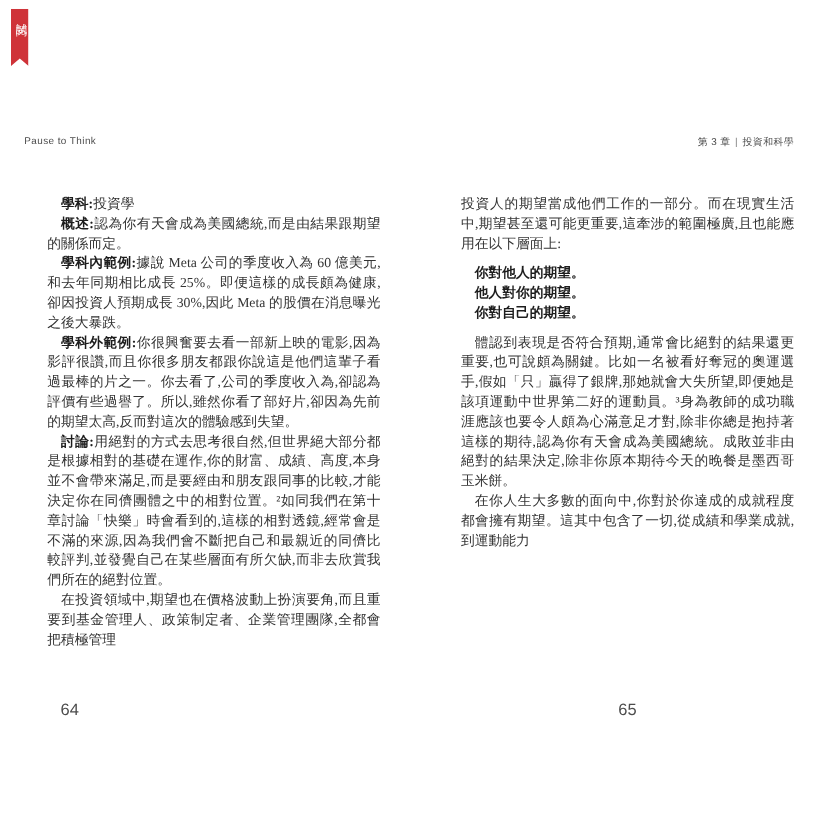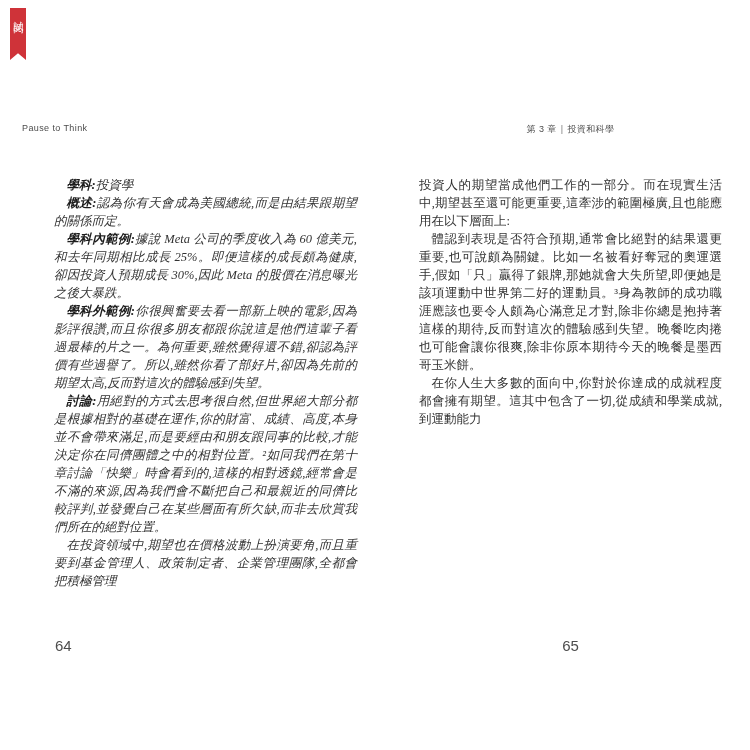--- a/index.html
+++ b/index.html
@@ -22,30 +22,30 @@
     font-family:"Liberation Sans", sans-serif;
     font-size:10px;letter-spacing:3px;padding-top:5px;line-height:16px;
   }
 
   
   .hdr{
     position:absolute;top:123px;font-family:"Liberation Sans", sans-serif;
     font-size:9px;color:#4d4d4d;letter-spacing:0.4px;
   }
   .hdr-left{left:22px;}
-  .hdr-right{left:419px;width:303px;text-align:center;}
+  .hdr-right{left:419px;width:303px;text-align:right;}
   .hdr-right .sep{margin:0 4px;color:#7a7a7a;}
 
   
   .page-col{
     position:absolute;top:176px;width:303px;
     font-size:12.5px;line-height:18px;color:#333333;
     text-align:justify;text-justify:inter-ideograph;
   }
-  .page-col.left{left:54px;font-style:italic;}
+  .page-col.left{left:43px;}
   .page-col.right{left:419px;}
   .page-col p{margin:0;text-indent:1em;}
   .page-col p.noindent{text-indent:0;}
   .page-col b{color:#1d1d1d;}
 
   .bullets{margin:9px 0;}
   .bullets div{font-weight:bold;color:#1d1d1d;text-indent:1em;}
 
   
   .pagenum{
@@ -68,27 +68,32 @@
     <span>Pause to Think</span>
   </div>
   <div class="hdr hdr-right">
     <span>第 3 章</span><span class="sep">|</span><span>投資和科學</span>
   </div>
 
   <div class="page-col left">
     <p><b>學科:</b><span>投資學</span></p>
     <p><b>概述:</b><span>認為你有天會成為美國總統,而是由結果跟期望的關係而定。</span></p>
     <p><b>學科內範例:</b><span>據說 Meta 公司的季度收入為 60 億美元,和去年同期相比成長 25%。即便這樣的成長頗為健康,卻因投資人預期成長 30%,因此 Meta 的股價在消息曝光之後大暴跌。</span></p>
-    <p><b>學科外範例:</b><span>你很興奮要去看一部新上映的電影,因為影評很讚,而且你很多朋友都跟你說這是他們這輩子看過最棒的片之一。為何重要,雖然覺得還不錯,卻認為評價有些過譽了。所以,雖然你看了部好片,卻因為先前的期望太高,反而對這次的體驗感到失望。</span></p>
+    <p><b>學科外範例:</b><span>你很興奮要去看一部新上映的電影,因為影評很讚,而且你很多朋友都跟你說這是他們這輩子看過最棒的片之一。你去看了,公司的季度收入為,卻認為評價有些過譽了。所以,雖然你看了部好片,卻因為先前的期望太高,反而對這次的體驗感到失望。</span></p>
     <p><b>討論:</b><span>用絕對的方式去思考很自然,但世界絕大部分都是根據相對的基礎在運作,你的財富、成績、高度,本身並不會帶來滿足,而是要經由和朋友跟同事的比較,才能決定你在同儕團體之中的相對位置。²如同我們在第十章討論「快樂」時會看到的,這樣的相對透鏡,經常會是不滿的來源,因為我們會不斷把自己和最親近的同儕比較評判,並發覺自己在某些層面有所欠缺,而非去欣賞我們所在的絕對位置。</span></p>
     <p><b></b><span>在投資領域中,期望也在價格波動上扮演要角,而且重要到基金管理人、政策制定者、企業管理團隊,全都會把積極管理</span></p>
   </div>
 
   <div class="page-col right">
     <p class="noindent">投資人的期望當成他們工作的一部分。而在現實生活中,期望甚至還可能更重要,這牽涉的範圍極廣,且也能應用在以下層面上:</p>
-    <p>體認到表現是否符合預期,通常會比絕對的結果還更重要,也可說頗為關鍵。比如一名被看好奪冠的奧運選手,假如「只」贏得了銀牌,那她就會大失所望,即便她是該項運動中世界第二好的運動員。³身為教師的成功職涯應該也要令人頗為心滿意足才對,除非你總是抱持著這樣的期待,反而對這次的體驗感到失望。晚餐吃肉捲也可能會讓你很爽,除非你原本期待今天的晚餐是墨西哥玉米餅。</p>
+    <div class="bullets">
+      <div>你對他人的期望。</div>
+      <div>他人對你的期望。</div>
+      <div>你對自己的期望。</div>
+    </div>
+    <p>體認到表現是否符合預期,通常會比絕對的結果還更重要,也可說頗為關鍵。比如一名被看好奪冠的奧運選手,假如「只」贏得了銀牌,那她就會大失所望,即便她是該項運動中世界第二好的運動員。³身為教師的成功職涯應該也要令人頗為心滿意足才對,除非你總是抱持著這樣的期待,認為你有天會成為美國總統。成敗並非由絕對的結果決定,除非你原本期待今天的晚餐是墨西哥玉米餅。</p>
     <p>在你人生大多數的面向中,你對於你達成的成就程度都會擁有期望。這其中包含了一切,從成績和學業成就,到運動能力</p>
   </div>
 
   <div class="pagenum left">64</div>
   <div class="pagenum right">65</div>
 
 </div>
 
 </body></html>

